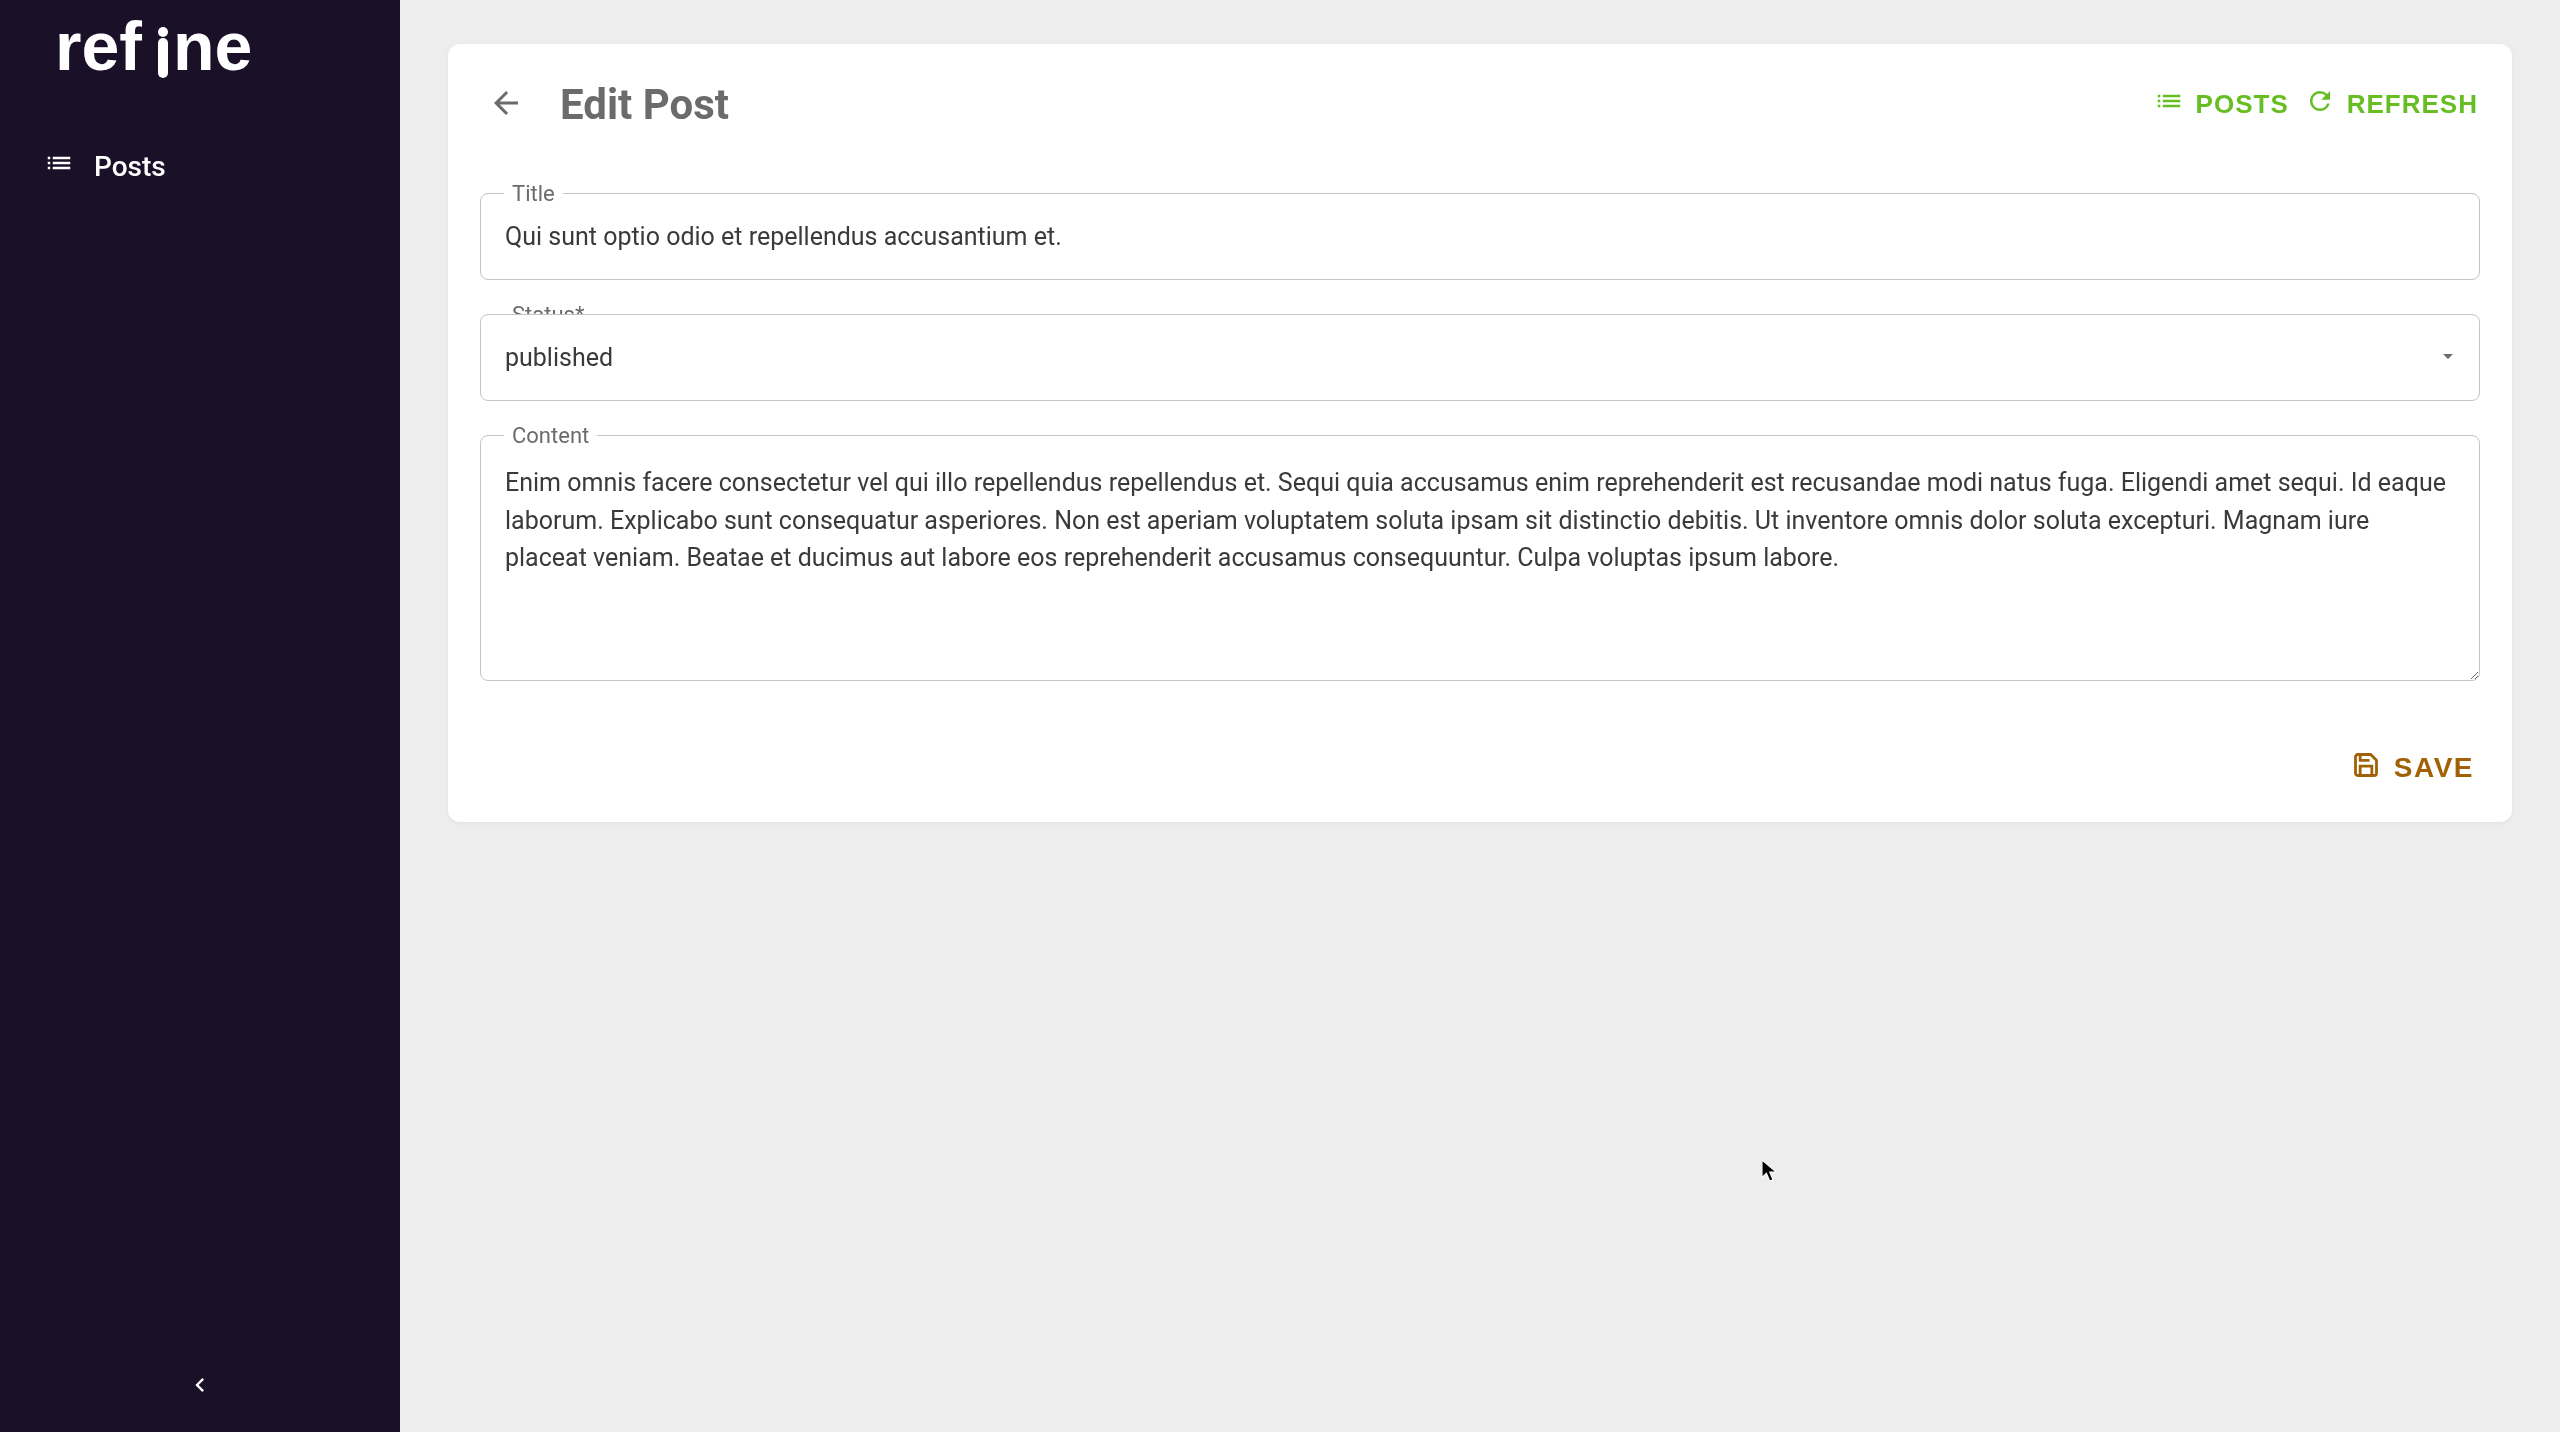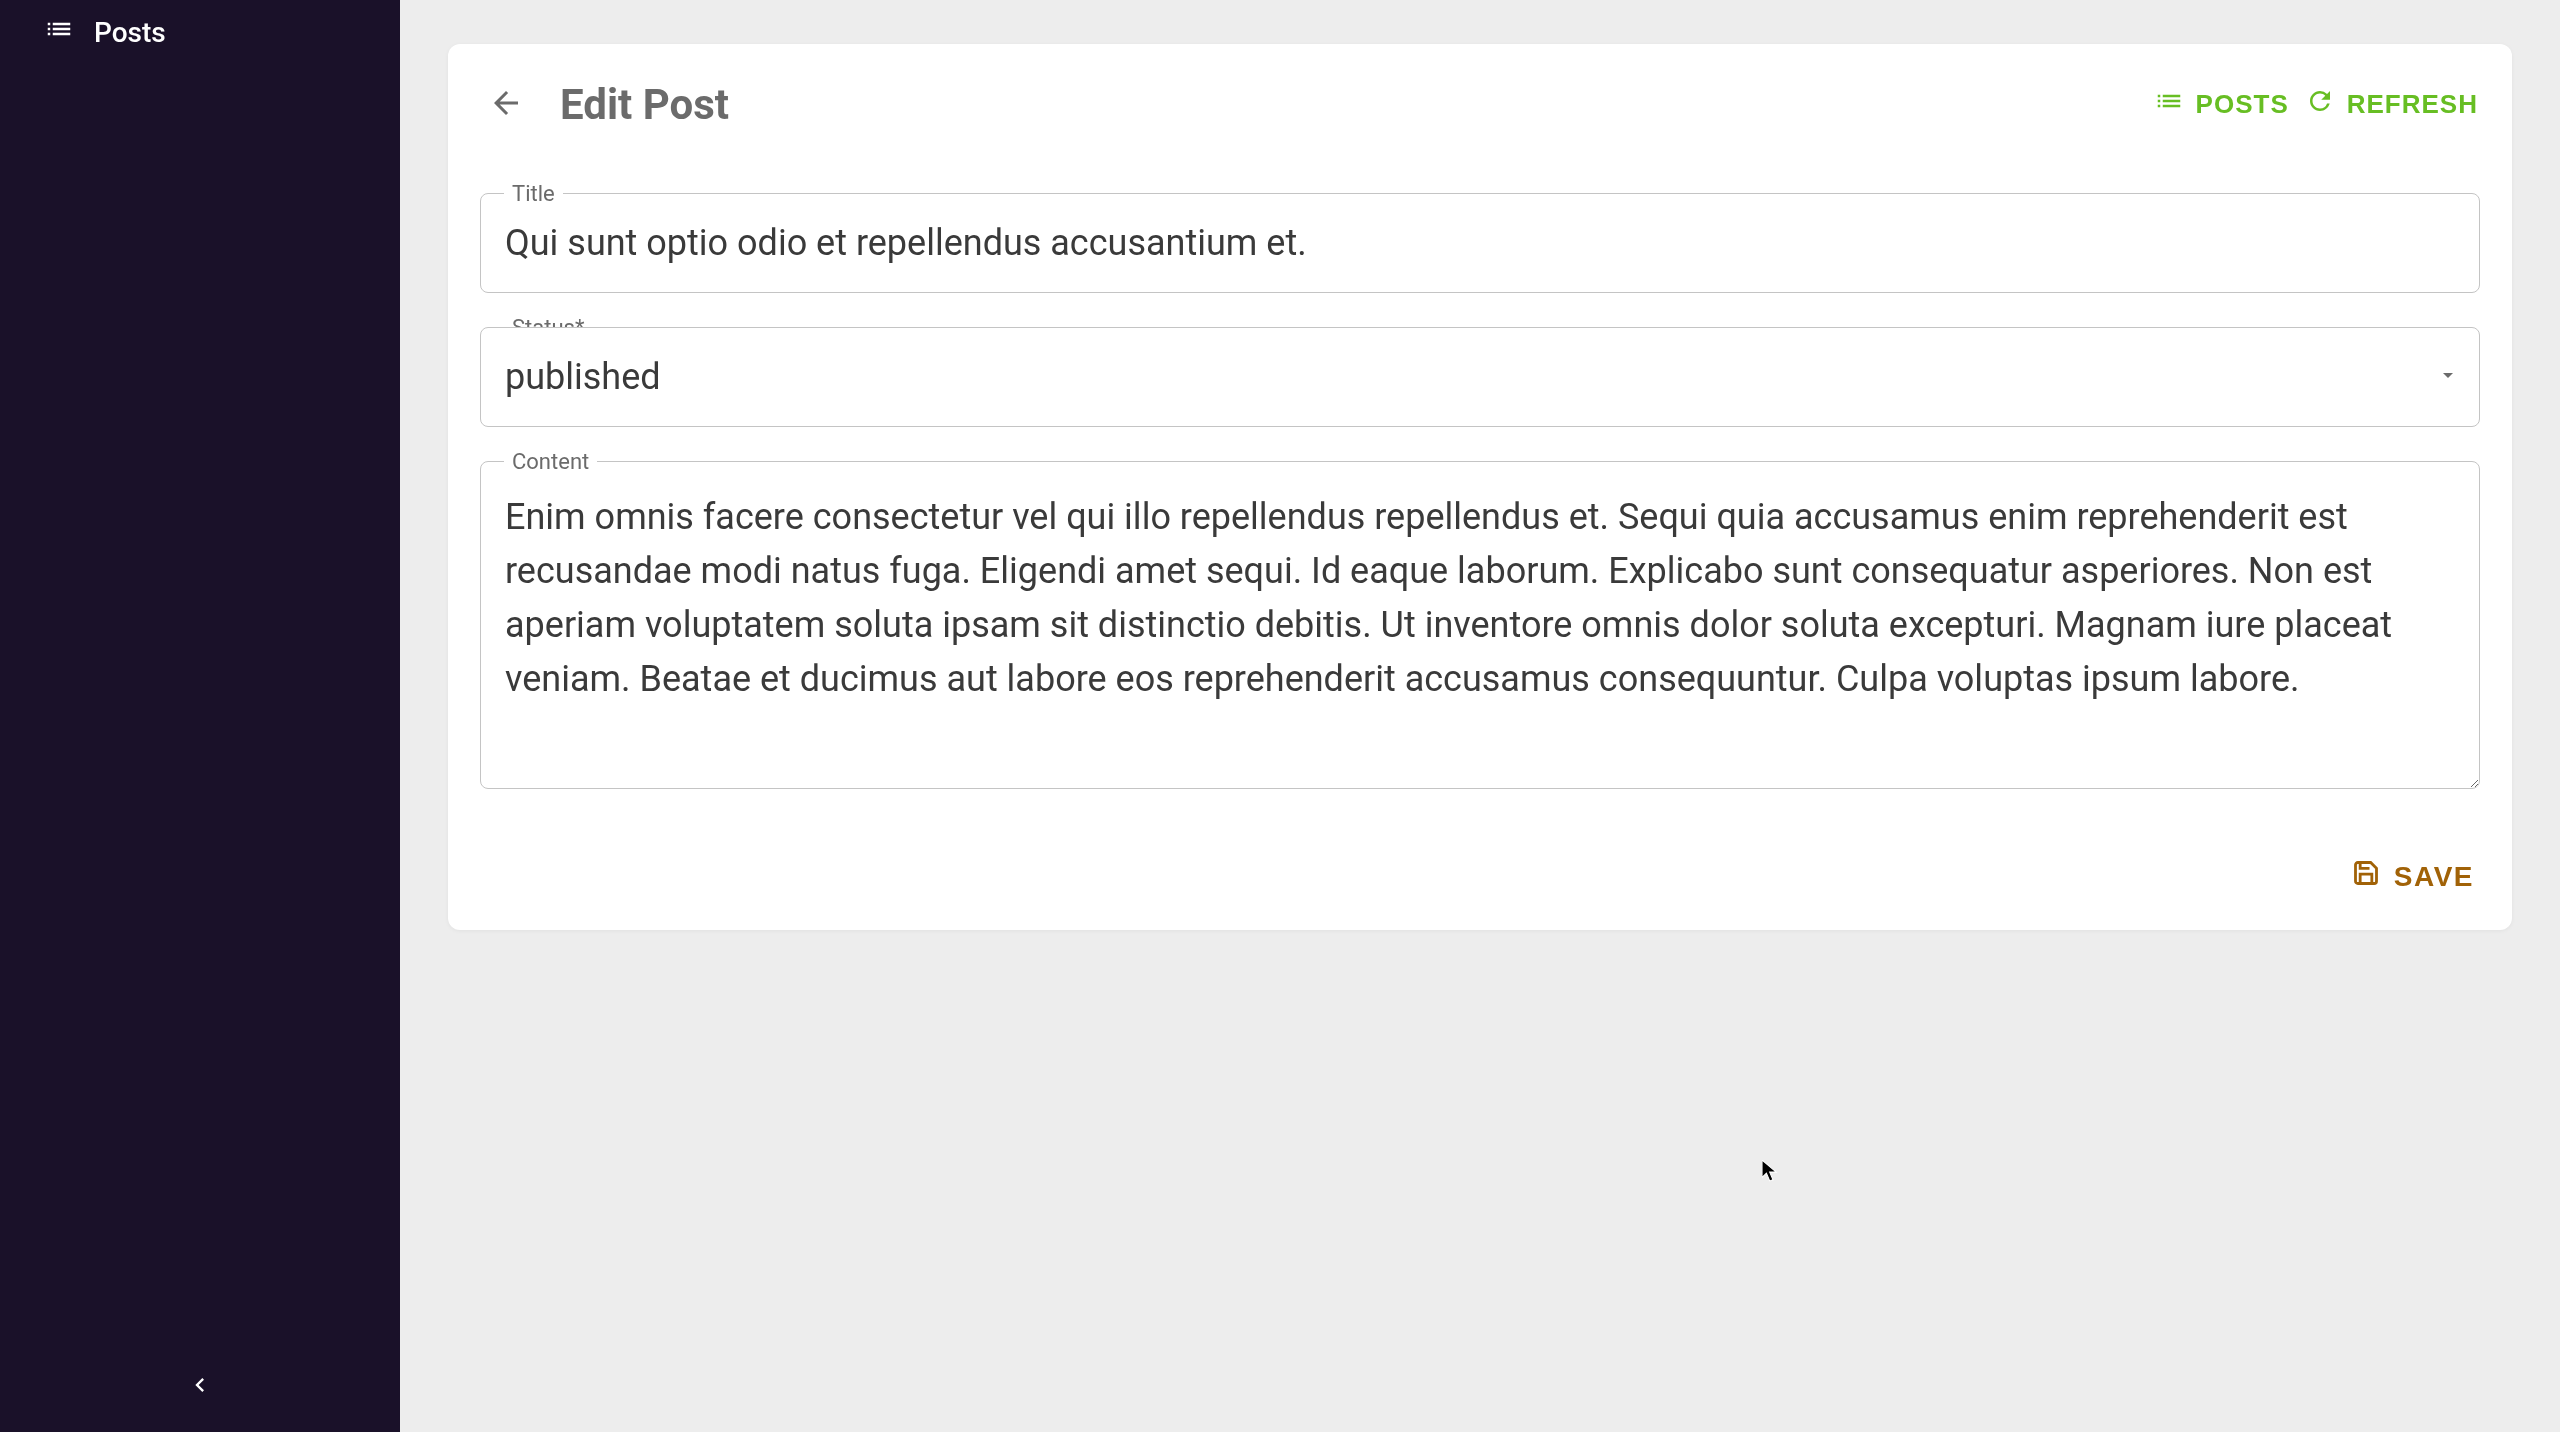--- a/index.html
+++ b/index.html
@@ -132,21 +132,21 @@
       background: #fff;
       padding: 0 8px;
       font-size: 22px;
       color: #6b6b6b;
     }
     .field-input {
       width: 100%;
       padding: 28px 24px;
       border: 1px solid #c4c4c4;
       border-radius: 8px;
-      font-size: 36px;
+      font-size: 25px;
       font-family: inherit;
       color: #3a3a3a;
       background: #fff;
     }
     .select-wrapper {
       position: relative;
       text-decoration: underline;
     }
     .select-wrapper .dropdown-icon {
       position: absolute;
@@ -200,20 +200,28 @@
       height: 22px;
       left: 1762px;
       top: 1160px;
       z-index: 1000;
     }
   </style>
 </head>
 <body>
 
 <aside class="sidebar">
+  <div class="logo-container">
+    <svg class="logo" viewBox="0 0 280 80">
+      <text x="0" y="60" font-size="68" font-weight="700" fill="#fff" font-family="Arial,sans-serif">ref</text>
+      <circle cx="108" cy="22" r="5" fill="#fff"></circle>
+      <rect x="103" y="28" width="10" height="40" rx="5" fill="#fff"></rect>
+      <text x="118" y="60" font-size="68" font-weight="700" fill="#fff" font-family="Arial,sans-serif">ne</text>
+    </svg>
+  </div>
   <nav class="nav">
     <div class="nav-item">
       <span>
         <svg class="list-icon" viewBox="0 0 24 24" fill="currentColor">
             <path d="M3 13h2v-2H3v2zm0 4h2v-2H3v2zm0-8h2V7H3v2zm4 4h14v-2H7v2zm0 4h14v-2H7v2zm0-10v2h14V7H7z"></path>
           </svg>
       </span>
       <span>Posts</span>
     </div>
   </nav>

